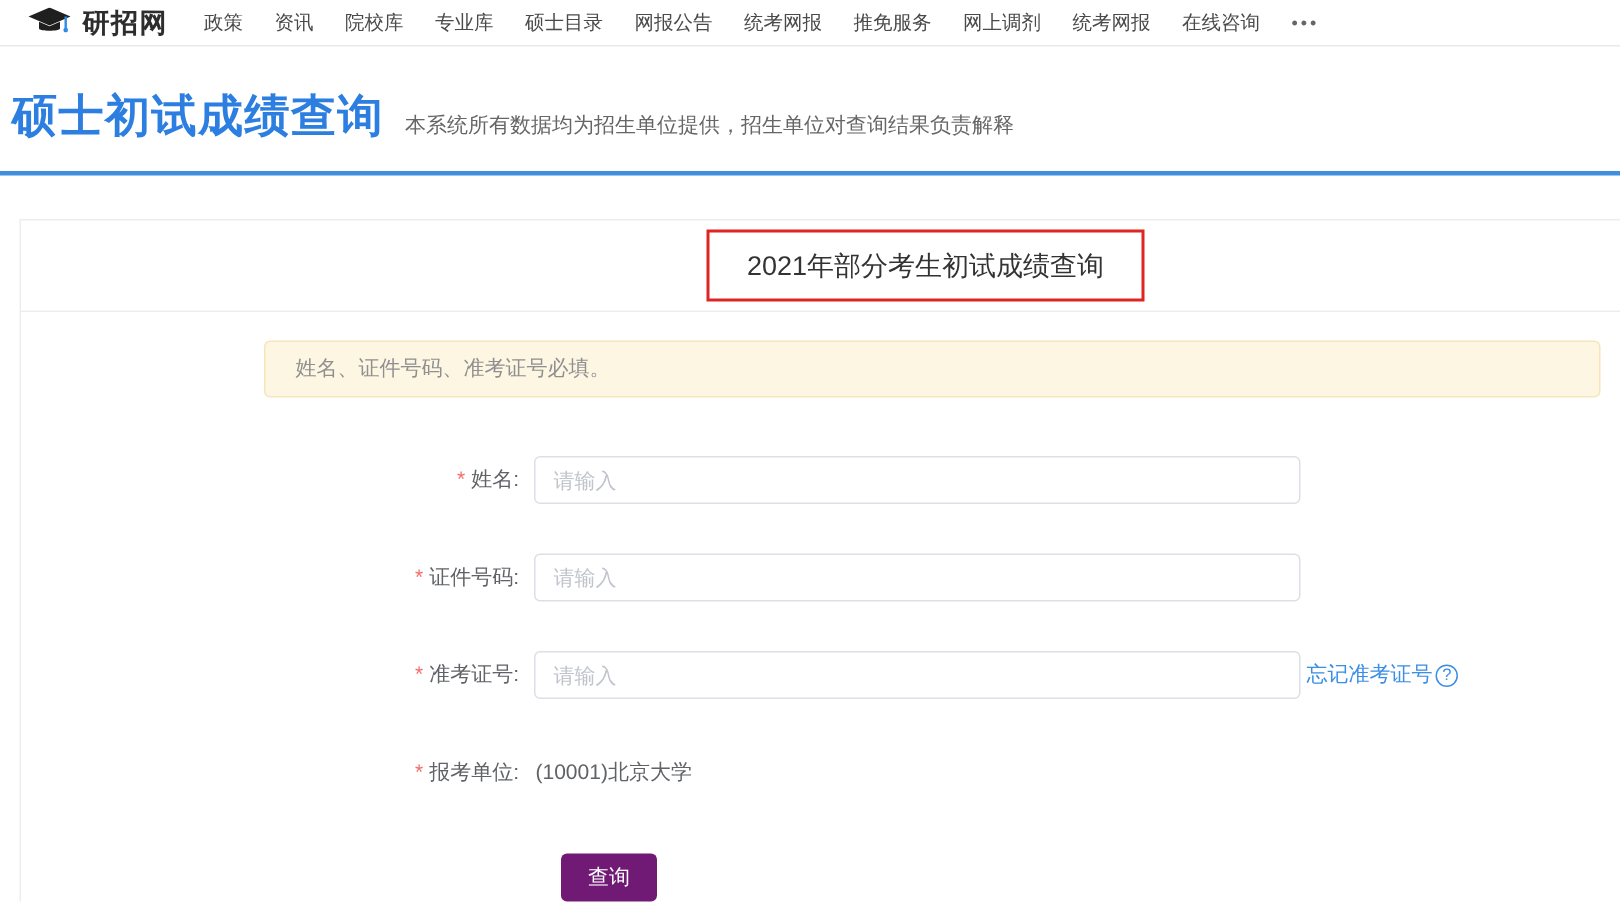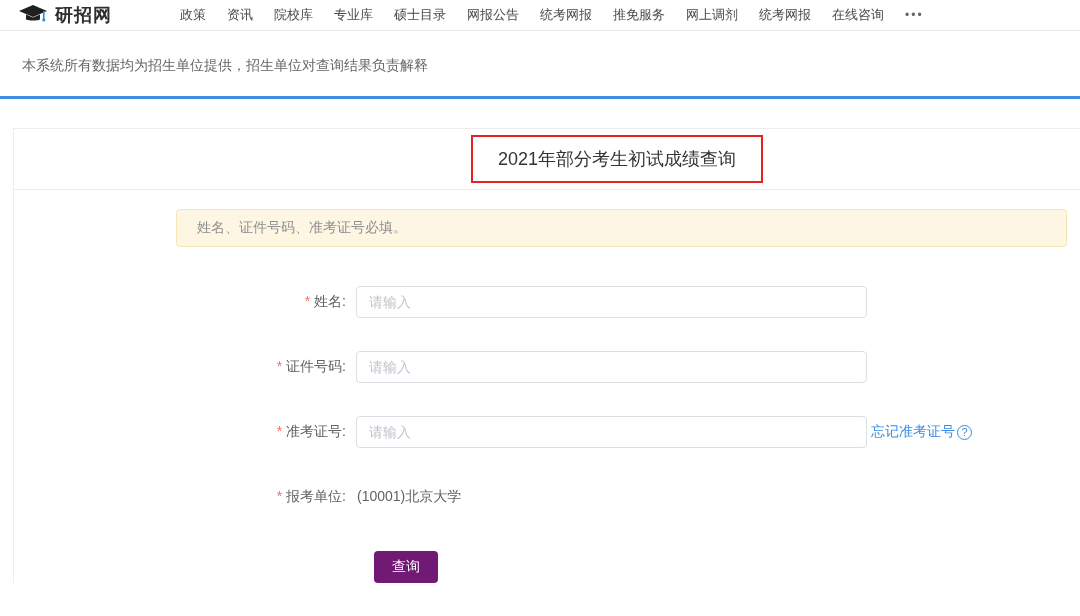--- a/index.html
+++ b/index.html
@@ -7,21 +7,20 @@
     width: 1080px; height: 616px; overflow: hidden;
     background: #ffffff;
     font-family: "Liberation Sans", "DejaVu Sans", sans-serif;
   }
 
   
   .topnav {
     height: 31px; display: flex; align-items: center;
     padding-left: 18px; border-bottom: 1px solid #e9e9e9;
     background: #fff;
-    gap: 44px;
   }
   .logo { display: flex; align-items: center; gap: 7px; cursor: pointer; }
   .logo-text { font-size: 18px; font-weight: 700; color: #2d2d2d; letter-spacing: 1px; }
   .navlist { display: flex; align-items: center; margin-left: 24px; }
   .navlist .nav-item {
     font-size: 13px; color: #4a4a4a; margin-right: 21px; cursor: pointer; white-space: nowrap;
   }
   .navlist .nav-item.more { color: #666; letter-spacing: 2px; font-size: 12px; }
 
   
@@ -113,20 +112,21 @@
     <span class="nav-item">统考网报</span>
     <span class="nav-item">推免服务</span>
     <span class="nav-item">网上调剂</span>
     <span class="nav-item">统考网报</span>
     <span class="nav-item">在线咨询</span>
     <span class="nav-item more">•••</span>
   </div>
 </div>
 
 <div class="page-header">
+  <span class="page-title">硕士初试成绩查询</span>
   <span class="page-subtitle">本系统所有数据均为招生单位提供，招生单位对查询结果负责解释</span>
 </div>
 <div class="blue-divider"></div>
 
 <div class="card">
   <div class="card-header">
     <span class="annotation-box">2021年部分考生初试成绩查询</span>
   </div>
   <div class="card-body">
 

